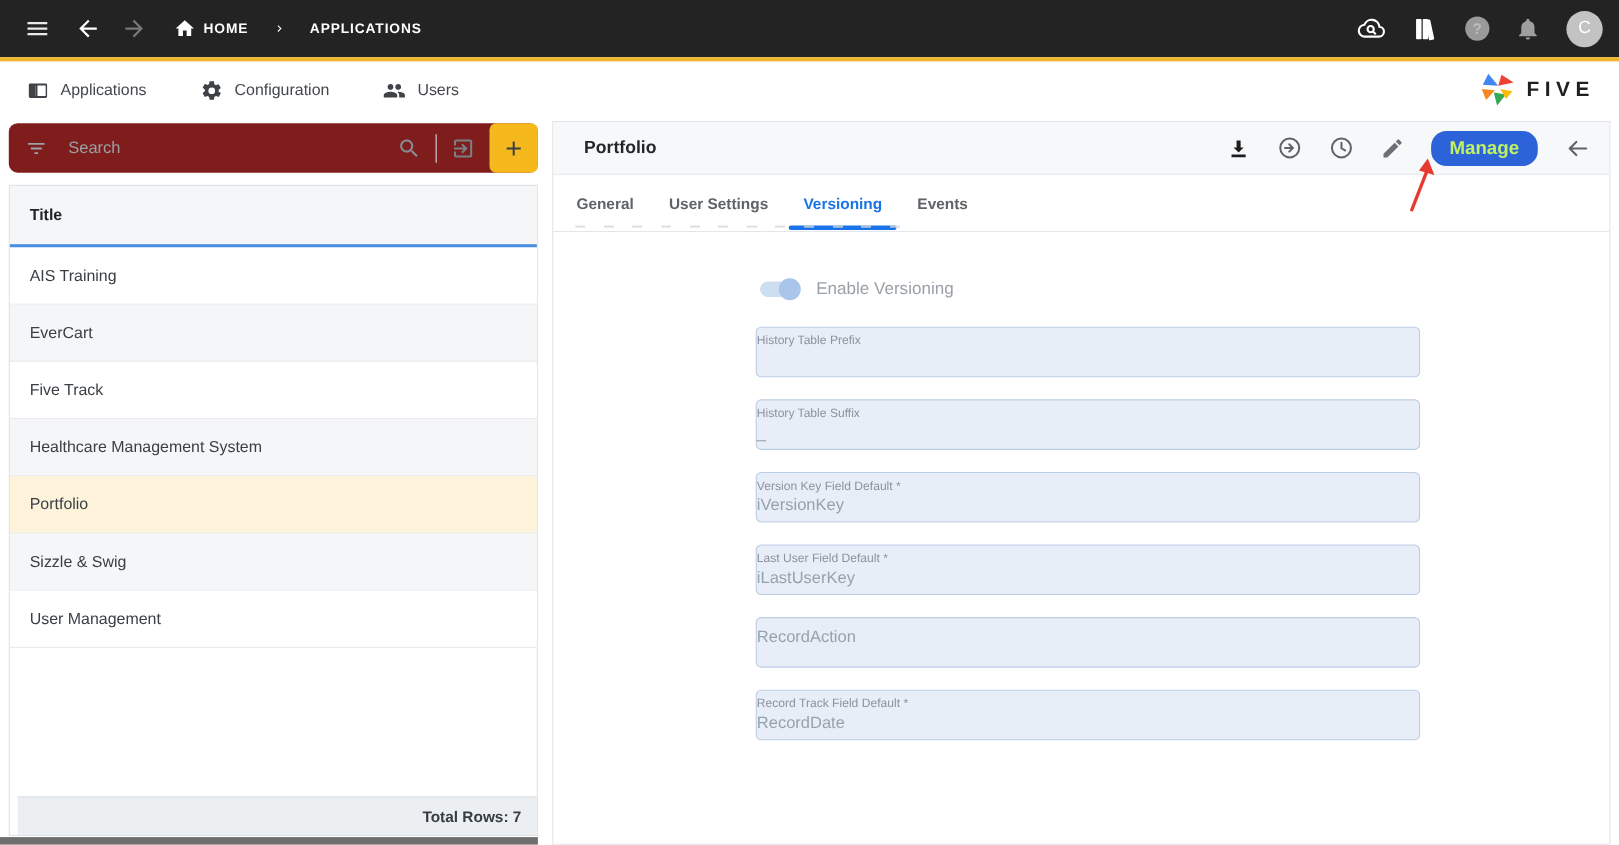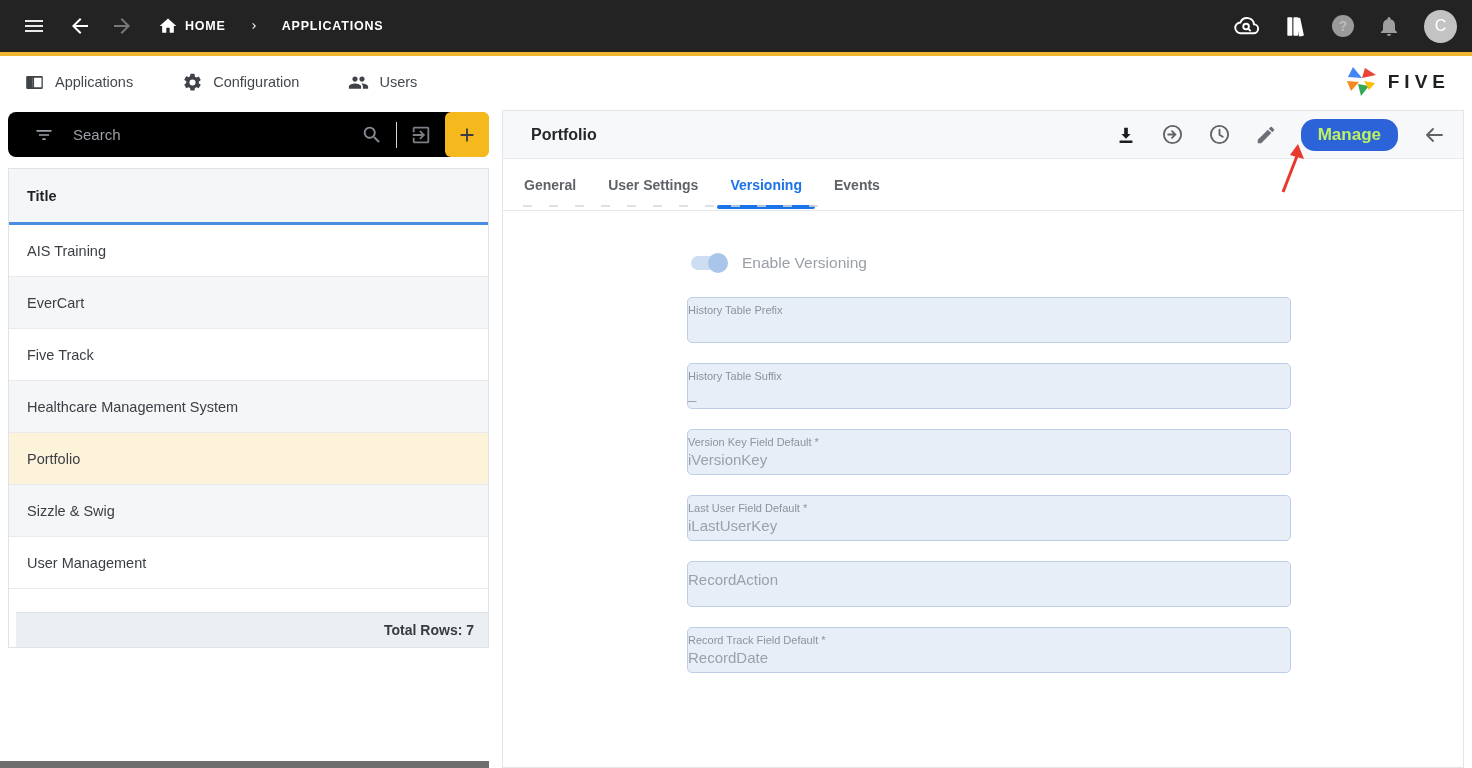--- a/index.html
+++ b/index.html
@@ -36,31 +36,31 @@
   .nav-row { position:absolute; left:0; top:56px; width:1472px; height:52px;
     background:#fff; display:flex; align-items:center; padding:0 22px 0 24px; }
   .nav-tab { display:flex; align-items:center; gap:10px; margin-right:49px;
     color:#44484e; font-size:14.5px; font-weight:500; cursor:pointer; }
   .nav-tab .ic { color:#3f4347; }
   .brand { margin-left:auto; display:flex; align-items:center; gap:9px; cursor:default; }
   .brand-word { font-size:19px; font-weight:700; letter-spacing:5px; color:#1e2124; }
 
   
   .search-bar { position:absolute; left:8px; top:112px; width:481px; height:45px;
-    background:#000000; border-radius:8px; display:flex; align-items:center; padding-left:26px; }
+    background:#7f1d1d; border-radius:8px; display:flex; align-items:center; padding-left:15px; }
   .filter-ic { color:#99a1a9; }
   .search-ph { margin-left:19px; font-size:15px; color:#9aa0a6; }
   .sb-right { margin-left:auto; display:flex; align-items:center; gap:13px; }
   .search-ic { color:#868d95; cursor:pointer; }
   .sb-divider { width:1px; height:26px; background:#d4d8dc; }
   .enter-ic { color:#798088; cursor:pointer; }
   .add-btn { width:44px; height:45px; border:none; border-radius:6px; background:#F5B91E;
     display:flex; align-items:center; justify-content:center; color:#3b3f45; cursor:pointer; }
 
-  .list-panel { position:absolute; left:8px; top:168px; width:481px; height:480px;
+  .list-panel { position:absolute; left:8px; top:168px; width:481px; height:592px;
     background:#fff; border:1px solid #dfe2e6; }
   .list-header { height:56px; background:#f5f6f8; border-bottom:3px solid #4a8de2;
     display:flex; align-items:center; padding-left:18px;
     font-size:14.5px; font-weight:700; color:#1f2226; }
   .list-row { height:52px; display:flex; align-items:center; padding-left:18px;
     font-size:14.5px; color:#3a3f45; background:#fff;
     border-bottom:1px solid #e8eaed; cursor:pointer; }
   .list-rows > div:nth-of-type(even) { background:#f5f6f8; }
   .list-rows > div[data-state="selected"] { background:#fdf3da; }
   .list-footer { position:absolute; left:7px; right:0; bottom:0; height:35px;

